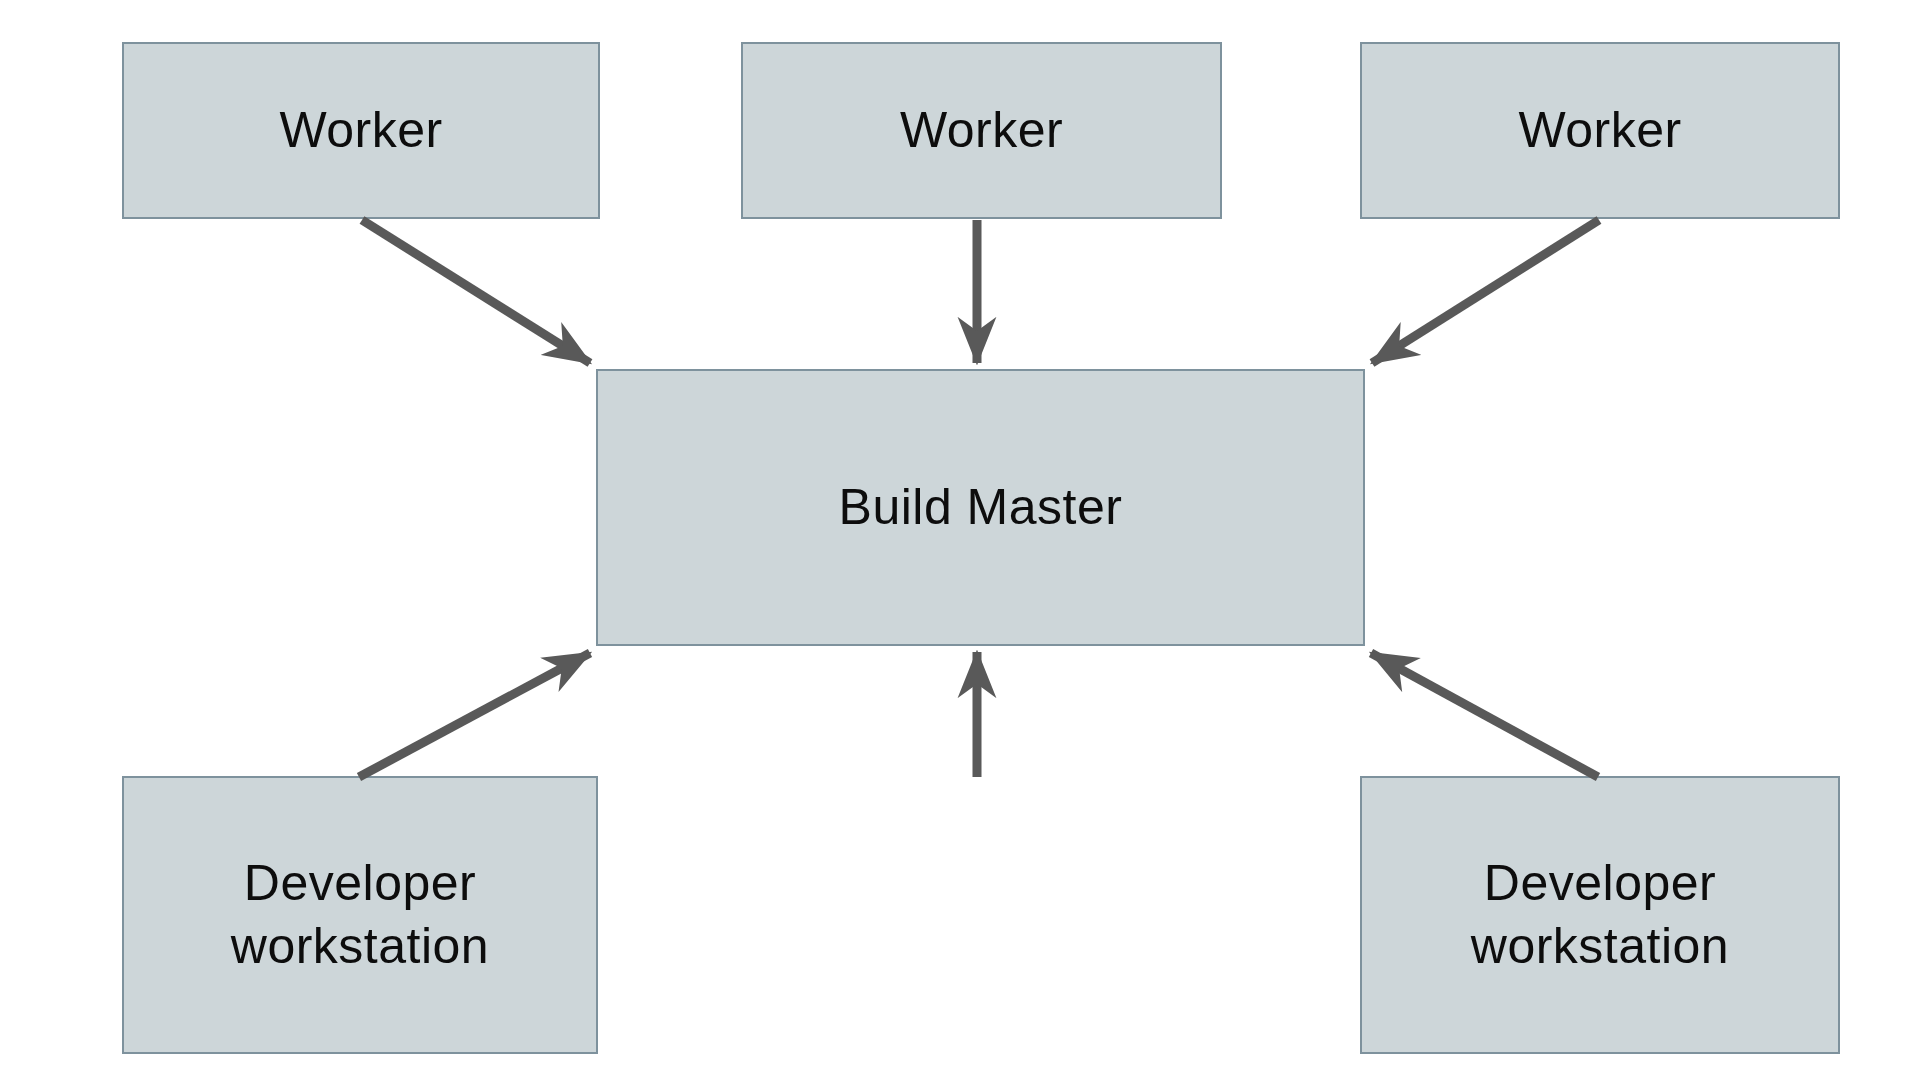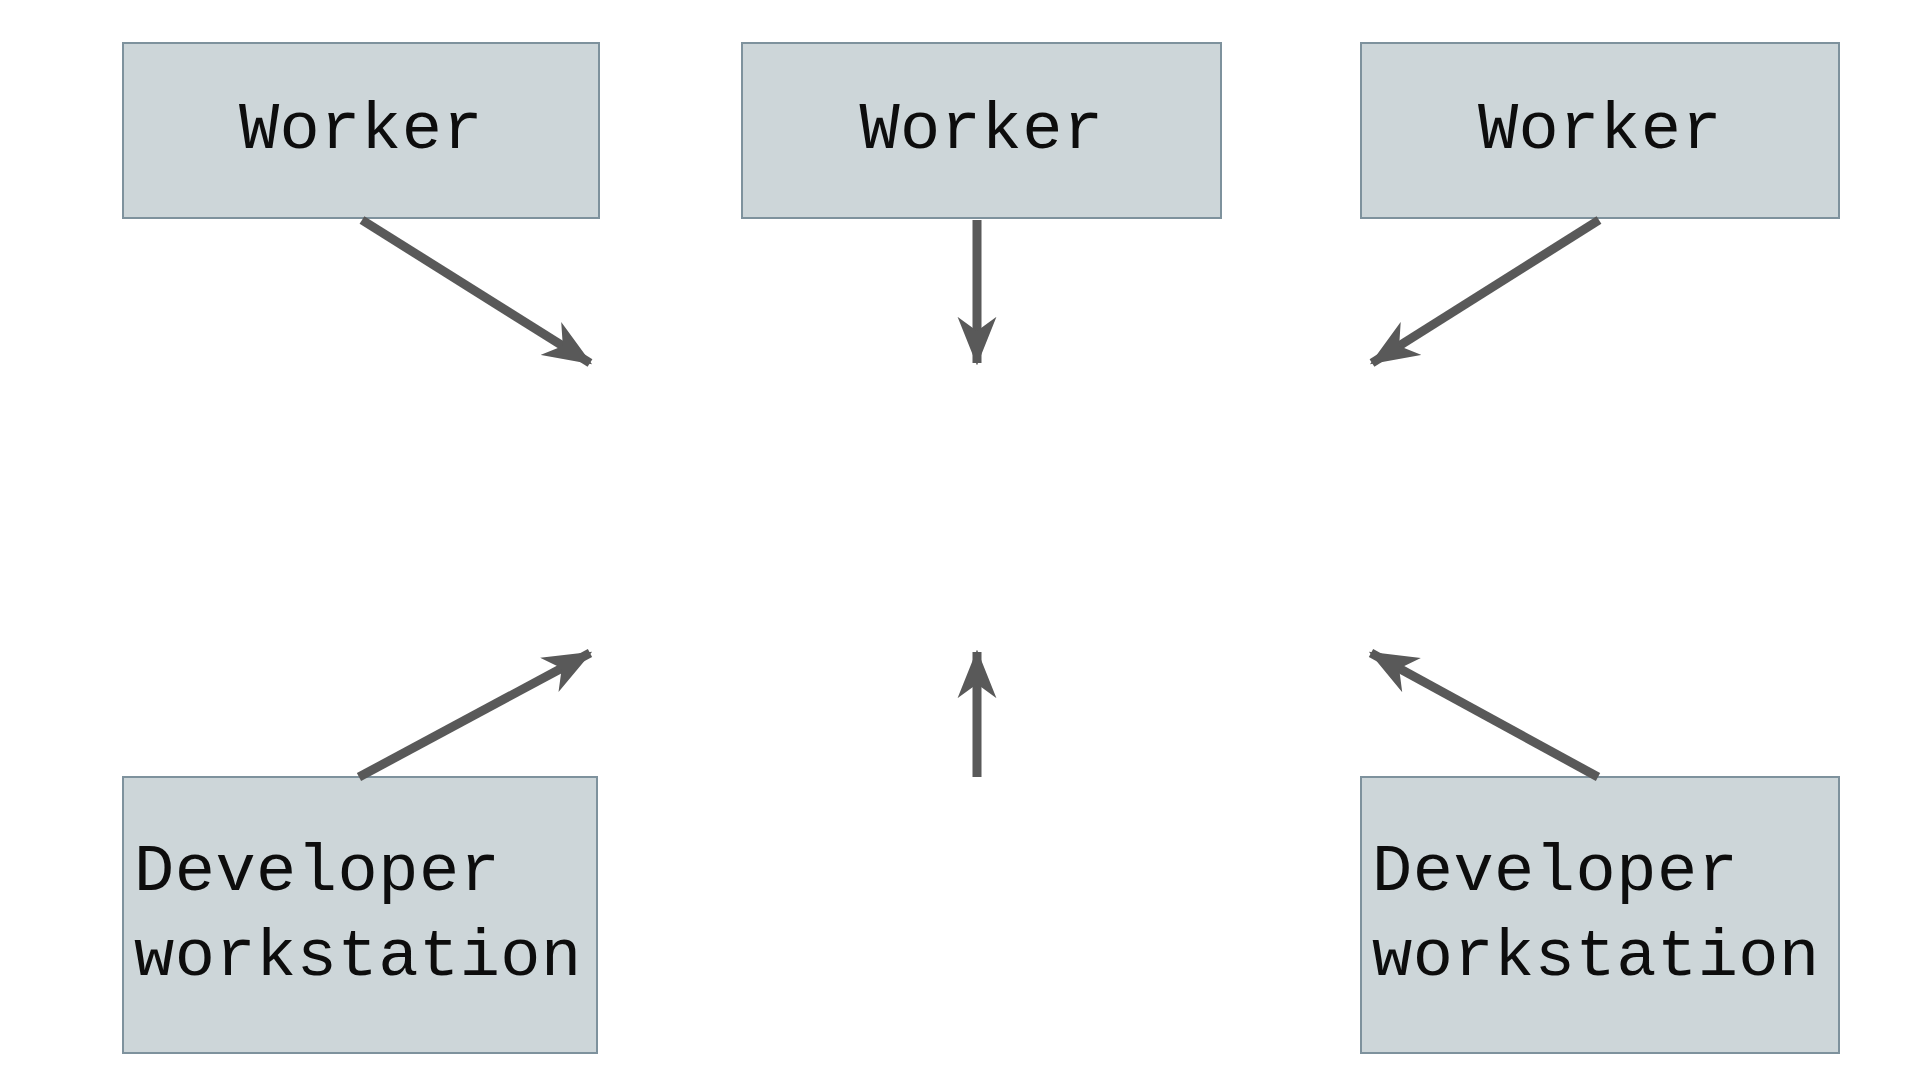--- a/index.html
+++ b/index.html
@@ -18,26 +18,25 @@
     font-family:"Liberation Sans", sans-serif;
   }
   .node{
     position:absolute;
     box-sizing:border-box;
     background:var(--node-fill);
     border:2px solid var(--node-border);
     display:flex;
     align-items:center;
     justify-content:center;
-    text-align:left;
+    text-align:center;
     color:var(--text);
-    font-size:67px;
+    font-size:50px;
     line-height:1.27;
     letter-spacing:0.5px;
-    font-family:Liberation Mono, monospace;
   }
   .node span{display:block;padding:0 10px;}
   
   #n-worker-1{left:122px;top:42px;width:478px;height:177px;}
   #n-worker-2{left:741px;top:42px;width:481px;height:177px;}
   #n-worker-3{left:1360px;top:42px;width:480px;height:177px;}
   
   #n-build-master{left:596px;top:369px;width:769px;height:277px;}
   
   #n-dev-1{left:122px;top:776px;width:476px;height:278px;}
@@ -63,20 +62,23 @@
   <div class="node" id="n-worker-1">
     <span>Worker</span>
   </div>
   <div class="node" id="n-worker-2">
     <span>Worker</span>
   </div>
   <div class="node" id="n-worker-3">
     <span>Worker</span>
   </div>
 
+  <div class="node" id="n-build-master">
+    <span>Build Master</span>
+  </div>
 
   <div class="node" id="n-dev-1">
     <span>Developer workstation</span>
   </div>
   <div class="node" id="n-dev-2">
     <span>Developer workstation</span>
   </div>
 
   <svg class="edges" viewBox="0 0 1910 1090" aria-hidden="true">
     <defs>

